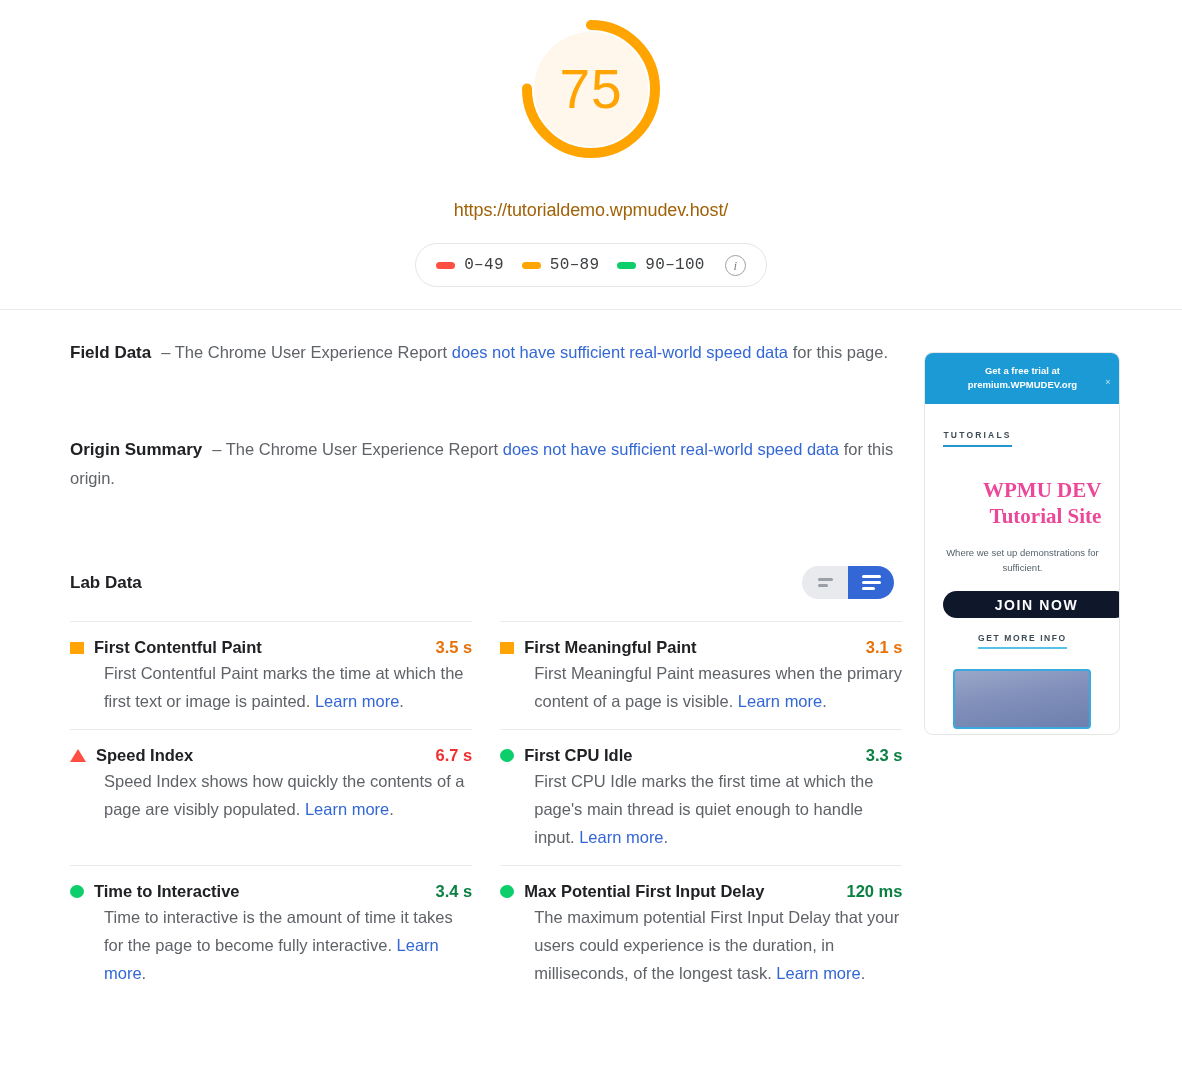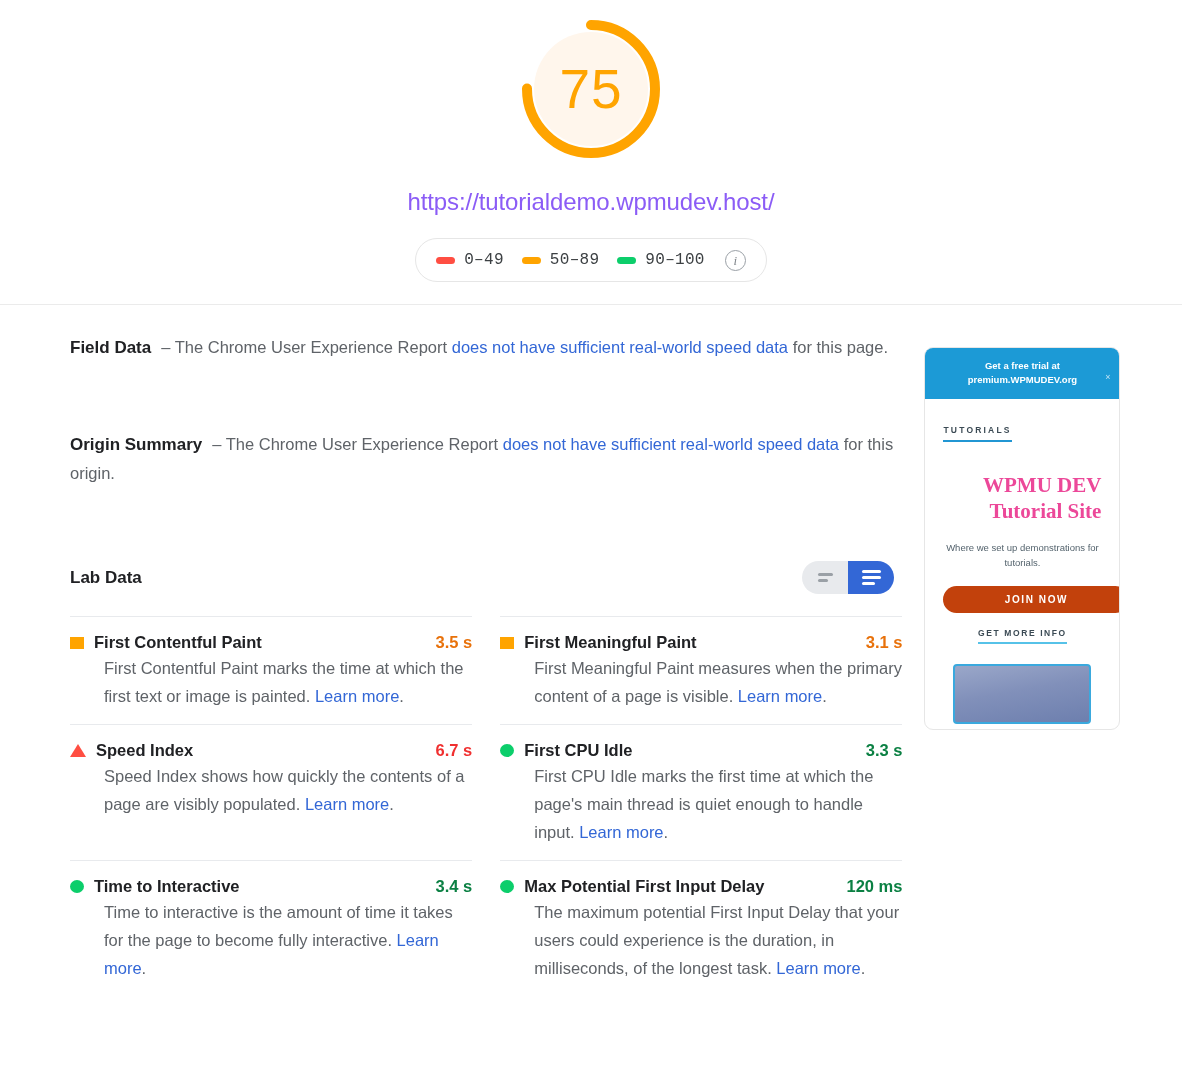--- a/index.html
+++ b/index.html
@@ -37,24 +37,24 @@
   .gauge-value {
     position: relative;
     z-index: 2;
     font-size: 55px;
     line-height: 1;
     letter-spacing: 1px;
     font-weight: 400;
     color: #F5A300;
   }
   .score-url {
-    margin-top: 24px;
-    font-size: 24px;
+    margin-top: 36px;
+    font-size: 18px;
     letter-spacing: -0.1px;
-    color: #8b5cf6;
+    color: #a16207;
     font-weight: 400;
   }
   .legend {
     margin-top: 22px;
     height: 44px;
     display: inline-flex;
     align-items: center;
     gap: 18px;
     padding: 0 20px;
     border: 1px solid #e6e6e6;
@@ -222,23 +222,23 @@
     text-align: center;
     font-size: 9.5px;
     line-height: 15px;
     color: #54636d;
   }
   .thumb-cta {
     margin: 16px auto 0 auto;
     width: 186px;
     height: 27px;
     border-radius: 16px;
-    background: #c2410c;
+    background: #0f172a;
     color: #fff;
-    font-size: 10px;
+    font-size: 14px;
     font-weight: 700;
     letter-spacing: 1.6px;
     display: flex; align-items: center; justify-content: center;
   }
   .thumb-link {
     margin: 15px auto 0 auto;
     font-size: 8.5px;
     font-weight: 700;
     letter-spacing: 1.6px;
     color: #3b4a54;
@@ -388,21 +388,21 @@
           <div>Get a free trial at</div>
           <div>premium.WPMUDEV.org</div>
           <span class="x">×</span>
         </div>
         <div class="thumb-body">
           <div class="thumb-kicker">TUTORIALS</div>
           <div class="thumb-title">
             <div>WPMU DEV</div>
             <div>Tutorial Site</div>
           </div>
-          <div class="thumb-sub">Where we set up demonstrations for tutorials.</div>
+          <div class="thumb-sub">Where we set up demonstrations for sufficient.</div>
           <div class="thumb-cta">JOIN NOW</div>
           <div class="thumb-link">GET MORE INFO</div>
           <div class="thumb-photo"></div>
         </div>
       </div>
     </div>
 
   </div>
 </div>
 

